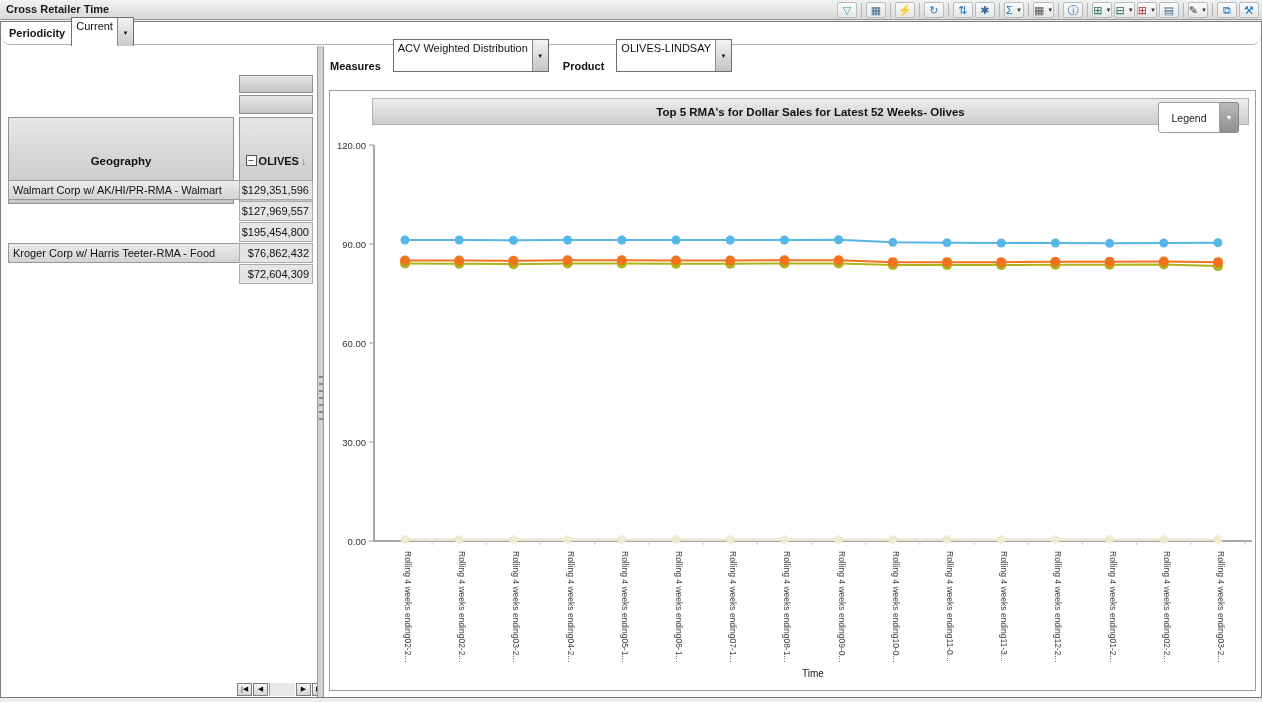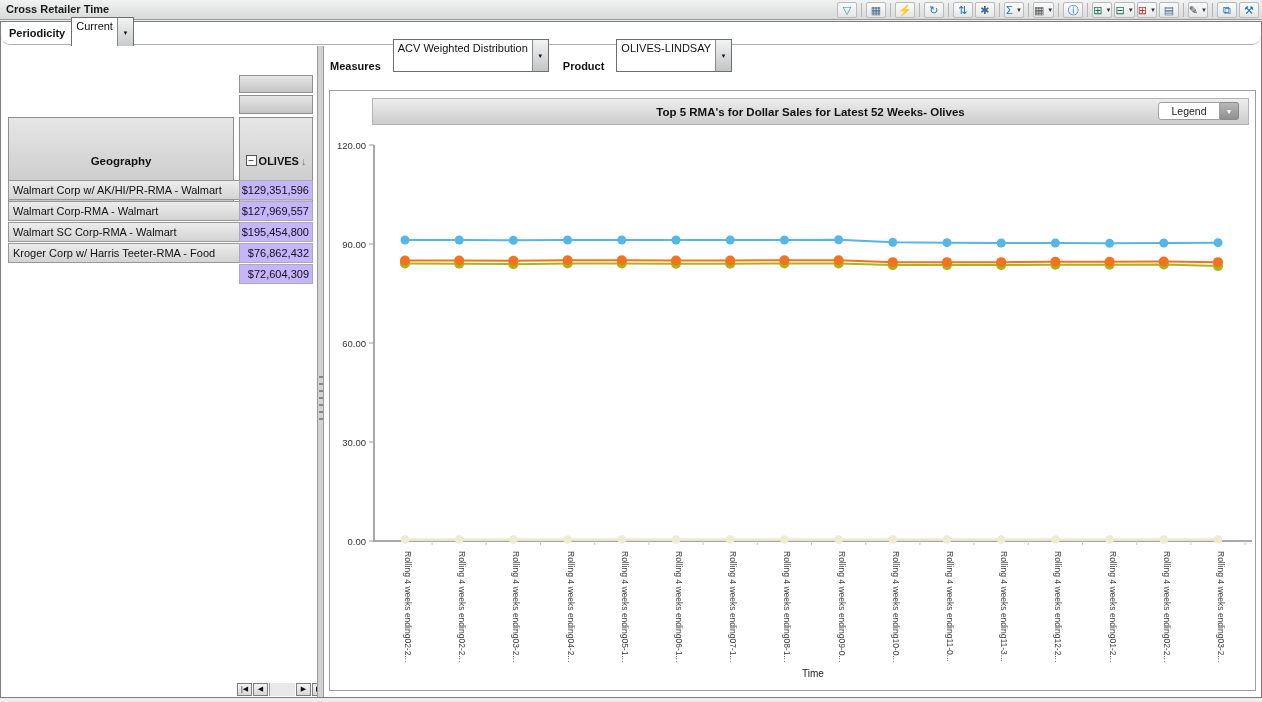--- a/index.html
+++ b/index.html
@@ -37,21 +37,21 @@
     font-size:11.5px; font-weight:bold; color:#111; }
   .olhead { left:238px; top:45px; width:74px; height:87px; display:flex; align-items:center; justify-content:center;
     font-size:11px; font-weight:bold; color:#111; gap:2px; }
   .minusbox { display:inline-block; width:11px; height:11px; border:1px solid #555; background:#fafafa;
     font-size:10px; line-height:9px; text-align:center; font-weight:normal; }
   .sortarrow { color:#7a7a7a; font-weight:bold; font-size:11px; }
   .rows { position:absolute; left:0; top:134px; width:316px; }
   .trow { position:relative; height:21px; }
   .gcell { position:absolute; left:7px; width:272px; height:20px; background:linear-gradient(#ececec,#d3d3d3);
     border:1px solid #979797; font-size:11px; color:#111; display:flex; align-items:center; padding-left:4px; white-space:nowrap; }
-  .vcell { position:absolute; left:238px; width:74px; height:20px; background:#c4b5fd; border:1px solid #ababab;
+  .vcell { position:absolute; left:238px; width:74px; height:20px; background:#e5e5e5; border:1px solid #ababab;
     font-size:11px; color:#111; display:flex; align-items:center; justify-content:flex-end; padding-right:3px; }
 
   
   .pager { position:absolute; left:236px; top:636px; height:14px; display:flex; align-items:center; }
   .pbtn { width:15px; height:13px; border:1px solid #7d7d7d; background:linear-gradient(#f5f5f5,#d6d6d6);
     font-size:7px; display:flex; align-items:center; justify-content:center; margin-right:1px; color:#111; }
   .ptrack { width:26px; height:13px; background:#e9e9e9; border-left:1px solid #9a9a9a; margin-right:1px; }
 
   
   .splitter { position:absolute; left:316px; top:24px; width:7px; bottom:0; background:#d2d2d2;
@@ -60,21 +60,21 @@
     background:repeating-linear-gradient(#888 0 2px, transparent 2px 7px); }
 
   
   .chartpanel { position:absolute; left:323px; top:24px; right:0; bottom:0; background:#fff; }
   .controls { position:absolute; left:6px; top:6px; height:20px; display:flex; align-items:flex-end; gap:6px; }
   .chartbox { position:absolute; left:5px; top:44px; width:927px; height:601px; border:1px solid #9d9d9d; background:#fff; }
   .cstrip { position:absolute; left:6px; right:6px; top:7px; height:27px;
     background:linear-gradient(#ededed,#cdcdcd); border:1px solid #b3b3b3;
     display:flex; align-items:center; justify-content:center;margin-left:36px; }
   .ctitle { font-size:11.5px; font-weight:bold; color:#111; }
-  .legendbtn { position:absolute; right:9px; top:3px; height:18px; display:flex; }
+  .legendbtn { position:absolute; right:9px; top:3px; height:31px; display:flex; }
   .legendtxt { width:62px; background:#fff; border:1px solid #9f9f9f; border-radius:3px 0 0 3px;
     font-size:10.5px; display:flex; align-items:center; justify-content:center; color:#222; }
   .legendarr { width:19px; background:linear-gradient(#b9b9b9,#8f8f8f); border:1px solid #8a8a8a; border-left:none;
     border-radius:0 3px 3px 0; display:flex; align-items:center; justify-content:center; color:#fff; font-size:7px; }
   #chart-svg { position:absolute; left:0; top:38px; }
 </style>
 </head>
 <body>
 
 <div class="titlebar">
@@ -165,25 +165,23 @@
       <span class="minusbox">−</span>
       <span>OLIVES</span>
       <span class="sortarrow">↓</span>
     </div>
     <div class="rows" id="rows">
         <div class="trow">
           <div class="gcell">Walmart Corp w/ AK/HI/PR-RMA - Walmart</div>
           <div class="vcell">$129,351,596</div>
         </div>
         <div class="trow">
-          <div class="gcell">Walmart Corp-RMA - Walmart</div>
           <div class="vcell">$127,969,557</div>
         </div>
         <div class="trow">
-          <div class="gcell">Walmart SC Corp-RMA - Walmart</div>
           <div class="vcell">$195,454,800</div>
         </div>
         <div class="trow">
           <div class="gcell">Kroger Corp w/ Harris Teeter-RMA - Food</div>
           <div class="vcell">$76,862,432</div>
         </div>
         <div class="trow">
           <div class="vcell">$72,604,309</div>
         </div>
       </div>

